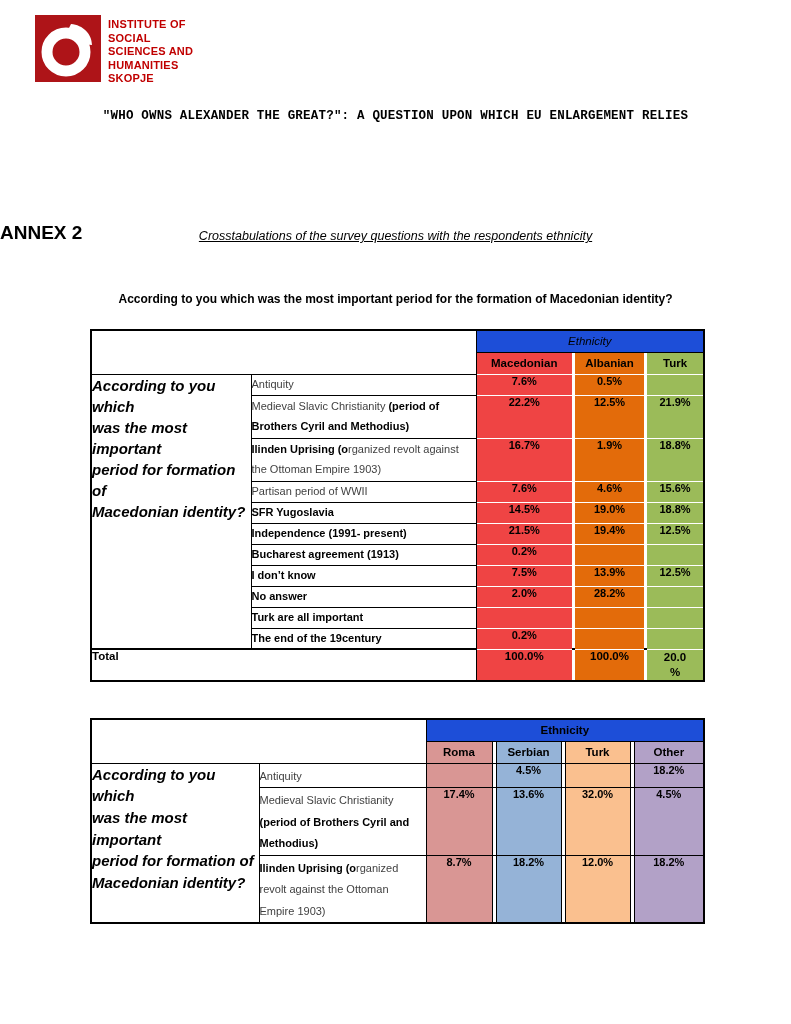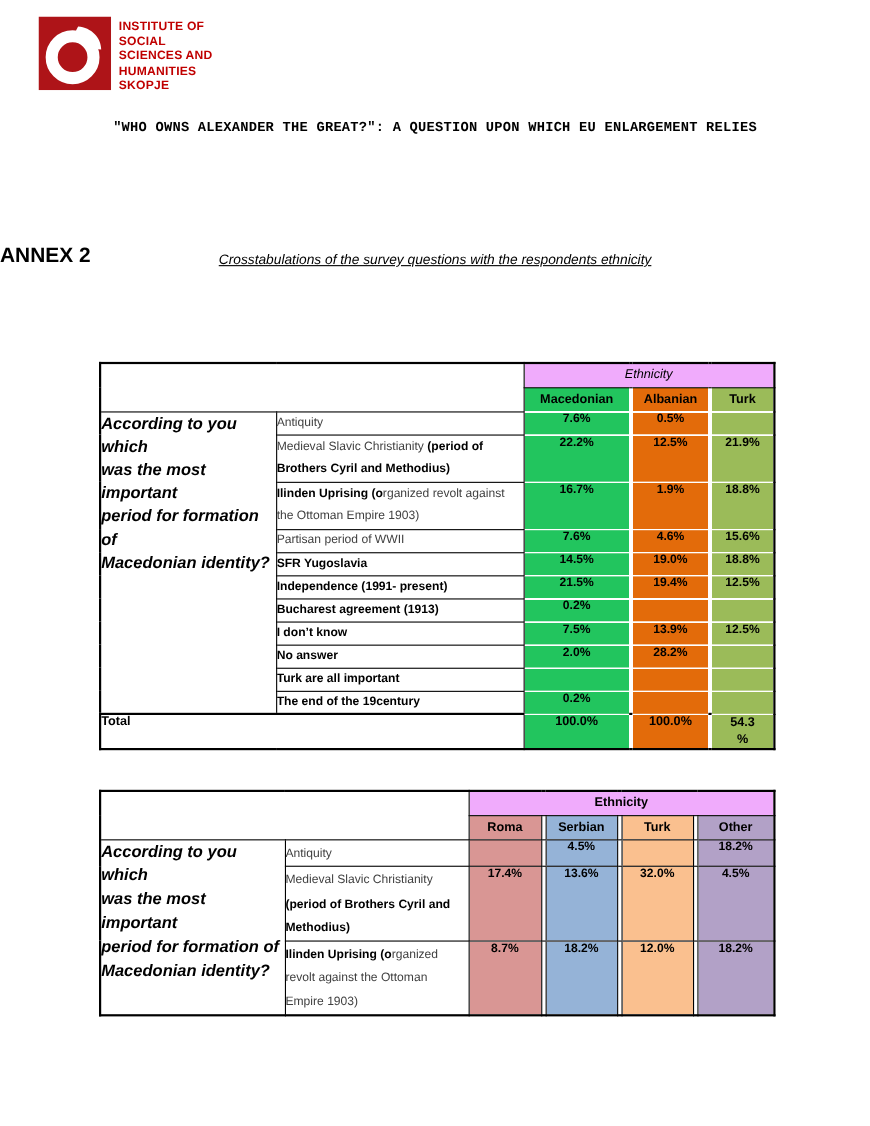--- a/index.html
+++ b/index.html
@@ -25,36 +25,36 @@
   .annex-subtitle{position:absolute;top:229px;left:0;right:0;text-align:center;
     font-size:12.5px;font-weight:normal;font-style:italic;text-decoration:underline;}
   .section-question{position:absolute;top:292px;left:0;right:0;text-align:center;
     font-size:12px;font-weight:bold;}
   
   .xtab{position:absolute;border-collapse:collapse;table-layout:fixed;
     border:2px solid #000;font-size:11px;}
   .xtab td{padding:0;overflow:hidden;}
   .h21{height:21px}.h22{height:22px}.h23{height:23px}.h42{height:28px}.h43{height:43px}.h65{height:65px}
   .hmerge{background:#fff;border-right:1px solid #000;border-bottom:1px solid #000;}
-  .eth{background:#f0abfc;text-align:center;vertical-align:middle;font-size:11.5px;
+  .eth{background:#1d4ed8;text-align:center;vertical-align:middle;font-size:11.5px;
     border-bottom:1px solid #000;}
   .eth-i{font-style:italic;}
   .eth-b{font-weight:bold;}
   .cname{text-align:center;vertical-align:middle;font-weight:bold;font-size:11.5px;}
   .qcell{border-right:1px solid #000;border-top:1px solid #000;vertical-align:top;
     padding:4px 8px 0 8px;font-weight:bold;font-style:italic;font-size:15px;margin-top:36px;}
   #t1 .qcell{line-height:21px;}
   #t2 .qcell{line-height:21.7px;}
   .lbl{border-bottom:1px solid #000;border-right:1px solid #000;border-top:1px solid #000;
     vertical-align:middle;padding:1px 6px;line-height:19.5px;background:#fff;}
   #t2 .lbl{line-height:21.5px;vertical-align:top;padding-top:2px;}
   .seg-n{color:#3F3F3F;text-align:right;}
   .seg-b{font-weight:bold;color:#000;}
   .pct{text-align:center;vertical-align:top;font-weight:bold;padding-top:3px;}
-  .bg-m{background:#22c55e;} .bg-a{background:#E36B0A;} .bg-t{background:#9BBB59;}
+  .bg-m{background:#ef4444;} .bg-a{background:#E36B0A;} .bg-t{background:#9BBB59;}
   .bg-roma{background:#D99694;} .bg-serb{background:#95B3D7;}
   .bg-vlach{background:#FAC08F;} .bg-other{background:#B2A1C7;text-align:center;}
   
   #t1 .pct{border-top:1px solid #fff;}
   #t1 .gap{background:#fff;}
   
   #t2 .pct,#t2 .cname{border-top:1px solid #000;border-bottom:1px solid #000;
     border-left:1px solid #000;border-right:1px solid #000;}
   #t2 .gap{background:#fff;border-bottom:1px solid #000;}
   .total-row td{border-top:2px solid #000;}
@@ -81,20 +81,21 @@
     <div>INSTITUTE OF</div>
     <div>SOCIAL</div>
     <div>SCIENCES AND</div>
     <div>HUMANITIES</div>
     <div>SKOPJE</div>
   </div>
 
   <div class="paper-title">"WHO OWNS ALEXANDER THE GREAT?": A QUESTION UPON WHICH EU ENLARGEMENT RELIES</div>
   <div class="annex-title">ANNEX 2</div>
   <div class="annex-subtitle">Crosstabulations of the survey questions with the respondents ethnicity</div>
+  <div class="section-question">According to you which was the most important period for the formation of Macedonian identity?</div>
 
   <table class="xtab" id="t1" style="left:90px;top:329px;width:613px;">
     <colgroup>
       <col style="width:160px">
         <col style="width:225px">
       <col style="width:96px">
         <col class="gapc">
         <col style="width:69px">
         <col class="gapc">
         <col style="width:57px">
@@ -204,21 +205,21 @@
       <td class="pct bg-a"></td>
           <td class="gap"></td>
       <td class="pct bg-t"></td>
     </tr>
     <tr class="h42 total-row">
       <td class="total-lbl" colspan="2">Total</td>
       <td class="pct bg-m">100.0%</td>
           <td class="gap"></td>
       <td class="pct bg-a">100.0%</td>
           <td class="gap"></td>
-      <td class="pct bg-t pre">54.3
+      <td class="pct bg-t pre">20.0
 %</td>
     </tr>
   </tbody>
     </table>
 
   <table class="xtab" id="t2" style="left:90px;top:718px;width:613px;">
     <colgroup>
       <col style="width:168px">
         <col style="width:167px">
       <col style="width:66px">

